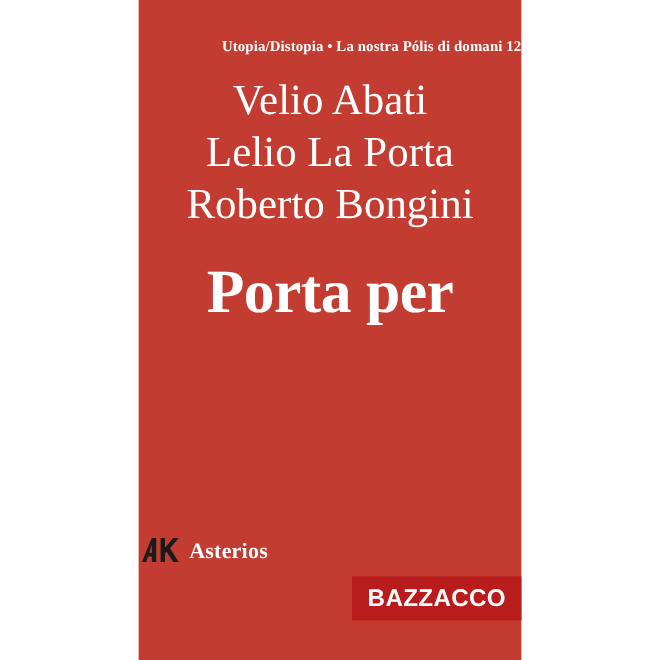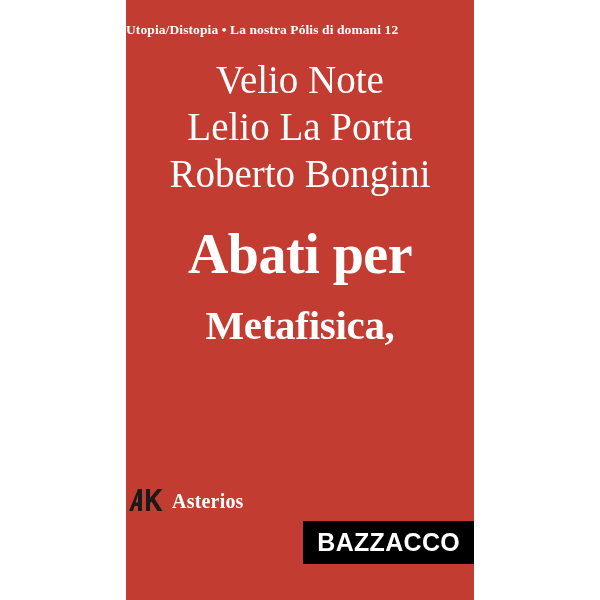--- a/index.html
+++ b/index.html
@@ -21,23 +21,23 @@
   }
   .cover {
     position: absolute;
     left: 126px;
     top: 0px;
     width: 348px;
     height: 600px;
     background: #c33c31;
     display: flex;
     flex-direction: column;
-    align-items: flex-start;
+    align-items: flex-end;
     box-sizing: border-box;
-    padding-top: 22px;
+    padding-top: 34px;
   }
   .series-line {
     color: #ffffff;
     font-family: "Liberation Serif", serif;
     font-weight: bold;
     font-size: 13.5px;
     letter-spacing: 0.1px;
     white-space: nowrap;
     text-align: center;
   }
@@ -101,49 +101,48 @@
     color: #ffffff;
     font-family: "Liberation Serif", serif;
     font-weight: bold;
     font-size: 20px;
     letter-spacing: 0.2px;
   }
   .imprint-badge {
     position: absolute;
     right: 0px;
     bottom: 36px;
-    background: #000000;
+    background: #b91c1c;
     color: #ffffff;
     font-family: "Liberation Sans", sans-serif;
     font-weight: bold;
-    font-size: 25px;
+    font-size: 22px;
     letter-spacing: 0.3px;
     padding: 7px 14px 7px 14px;
   }
 </style>
 </head>
 <body>
 
 <div class="page">
   <div class="cover">
 
     <div class="series-line">Utopia/Distopia • La nostra Pólis di domani 12</div>
 
     <div class="authors">
-      <div>Velio Note</div>
+      <div>Velio Abati</div>
       <div>Lelio La Porta</div>
       <div>Roberto Bongini</div>
     </div>
 
     <div class="title">
-      <div>Abati per</div>
+      <div>Porta per</div>
     </div>
 
     <div class="subtitle">
-      <div>Metafisica,</div>
     </div>
 
     <div class="publisher-block">
       <svg class="logo-mark" viewBox="0 0 46 26">
         <path d="M3 24 L12 2 L16 2 L16 24 L12 24 L12 19 L8.5 19 L7 24 Z M9.6 15.5 L12 15.5 L12 8 Z" fill="#1a1a1a"></path>
         <path d="M20 2 L24 2 L24 11 L31.5 2 L36.5 2 L28.5 11.5 L36.5 24 L31.5 24 L25.5 14.5 L24 16.2 L24 24 L20 24 Z" fill="#1a1a1a"></path>
       </svg>
       <div class="publisher-name">Asterios</div>
     </div>
 

